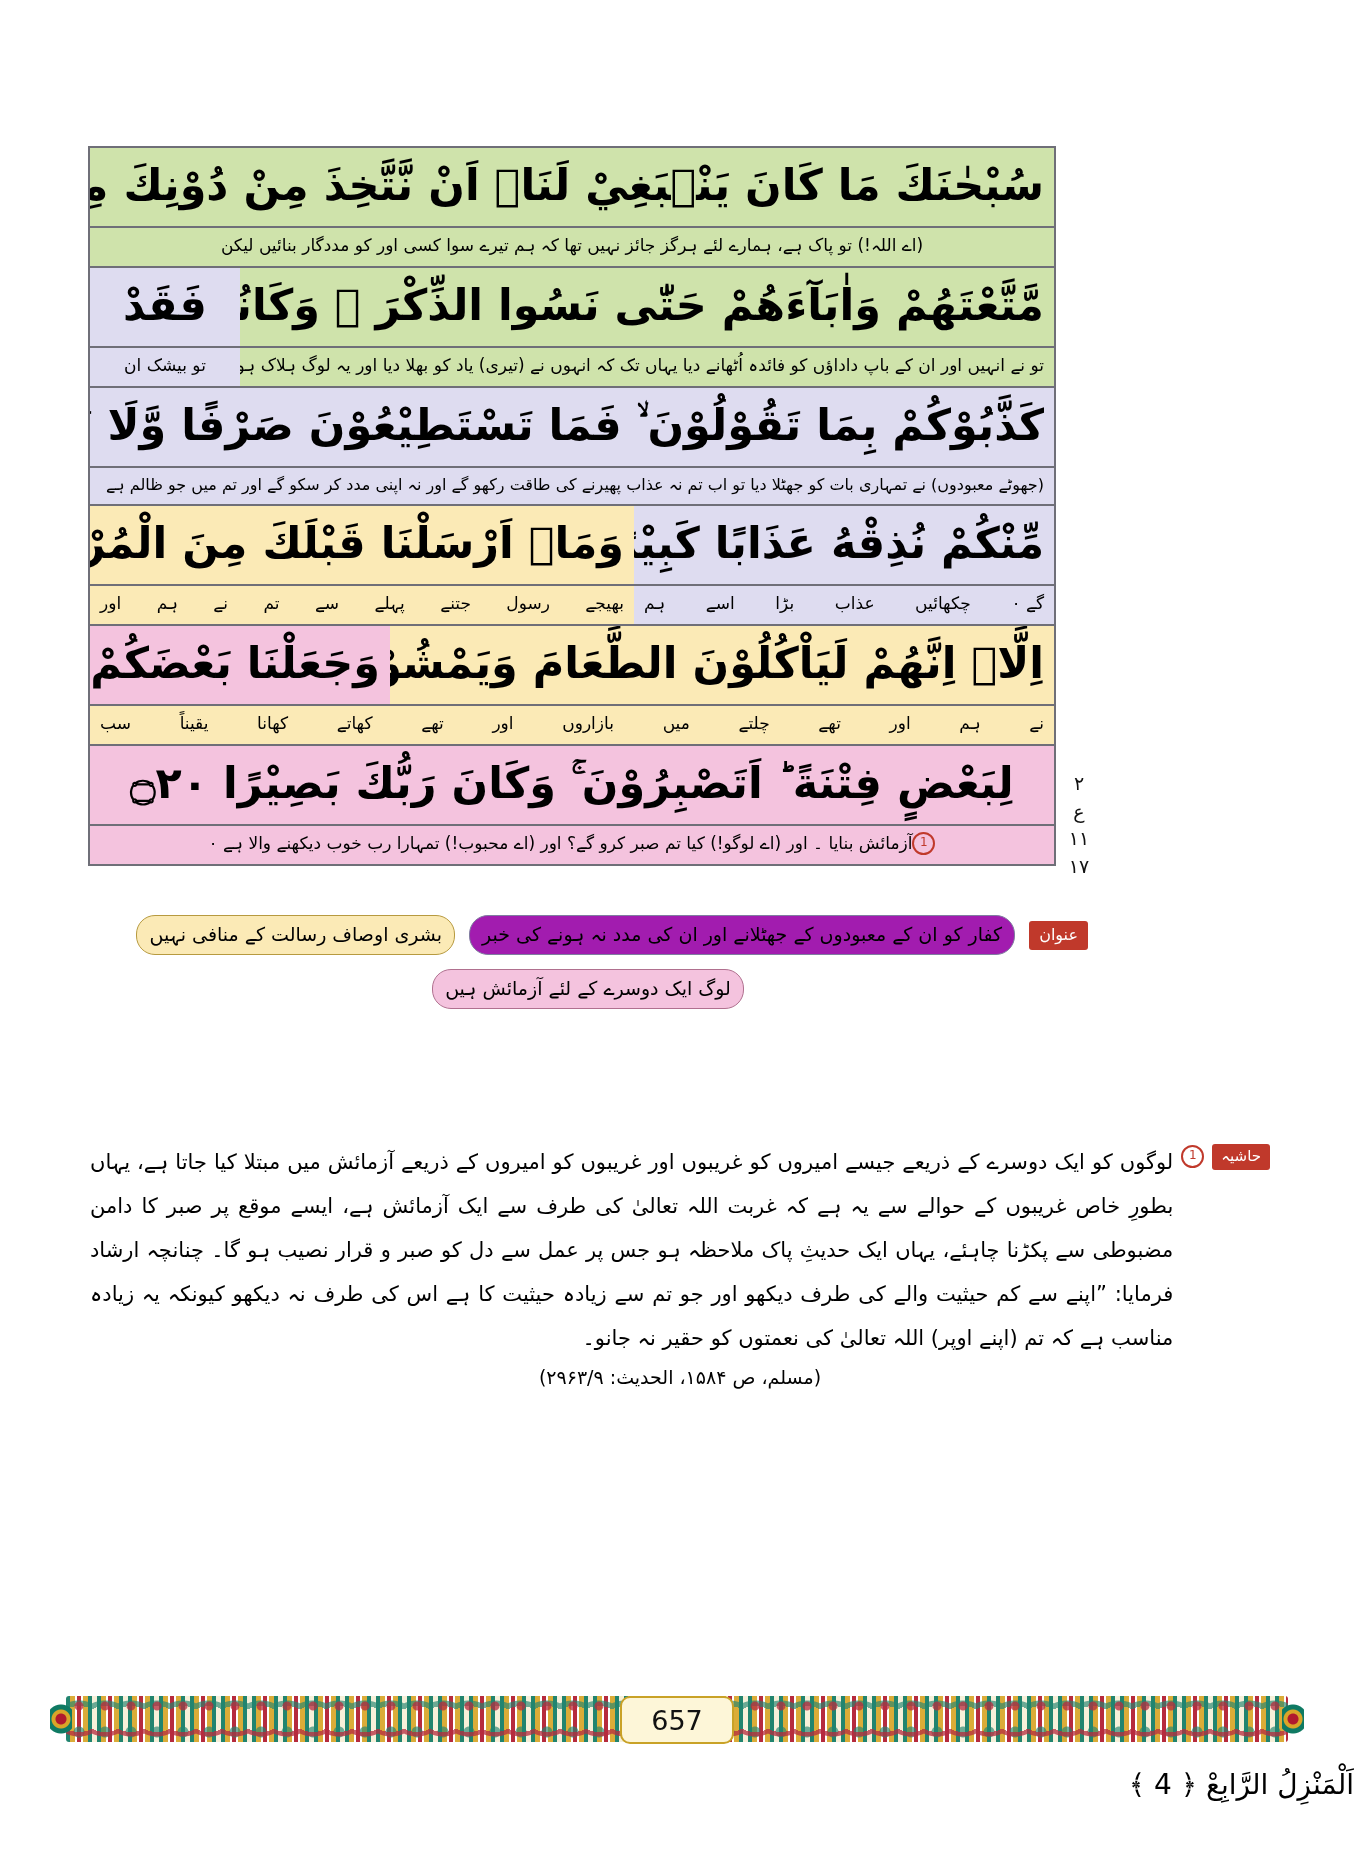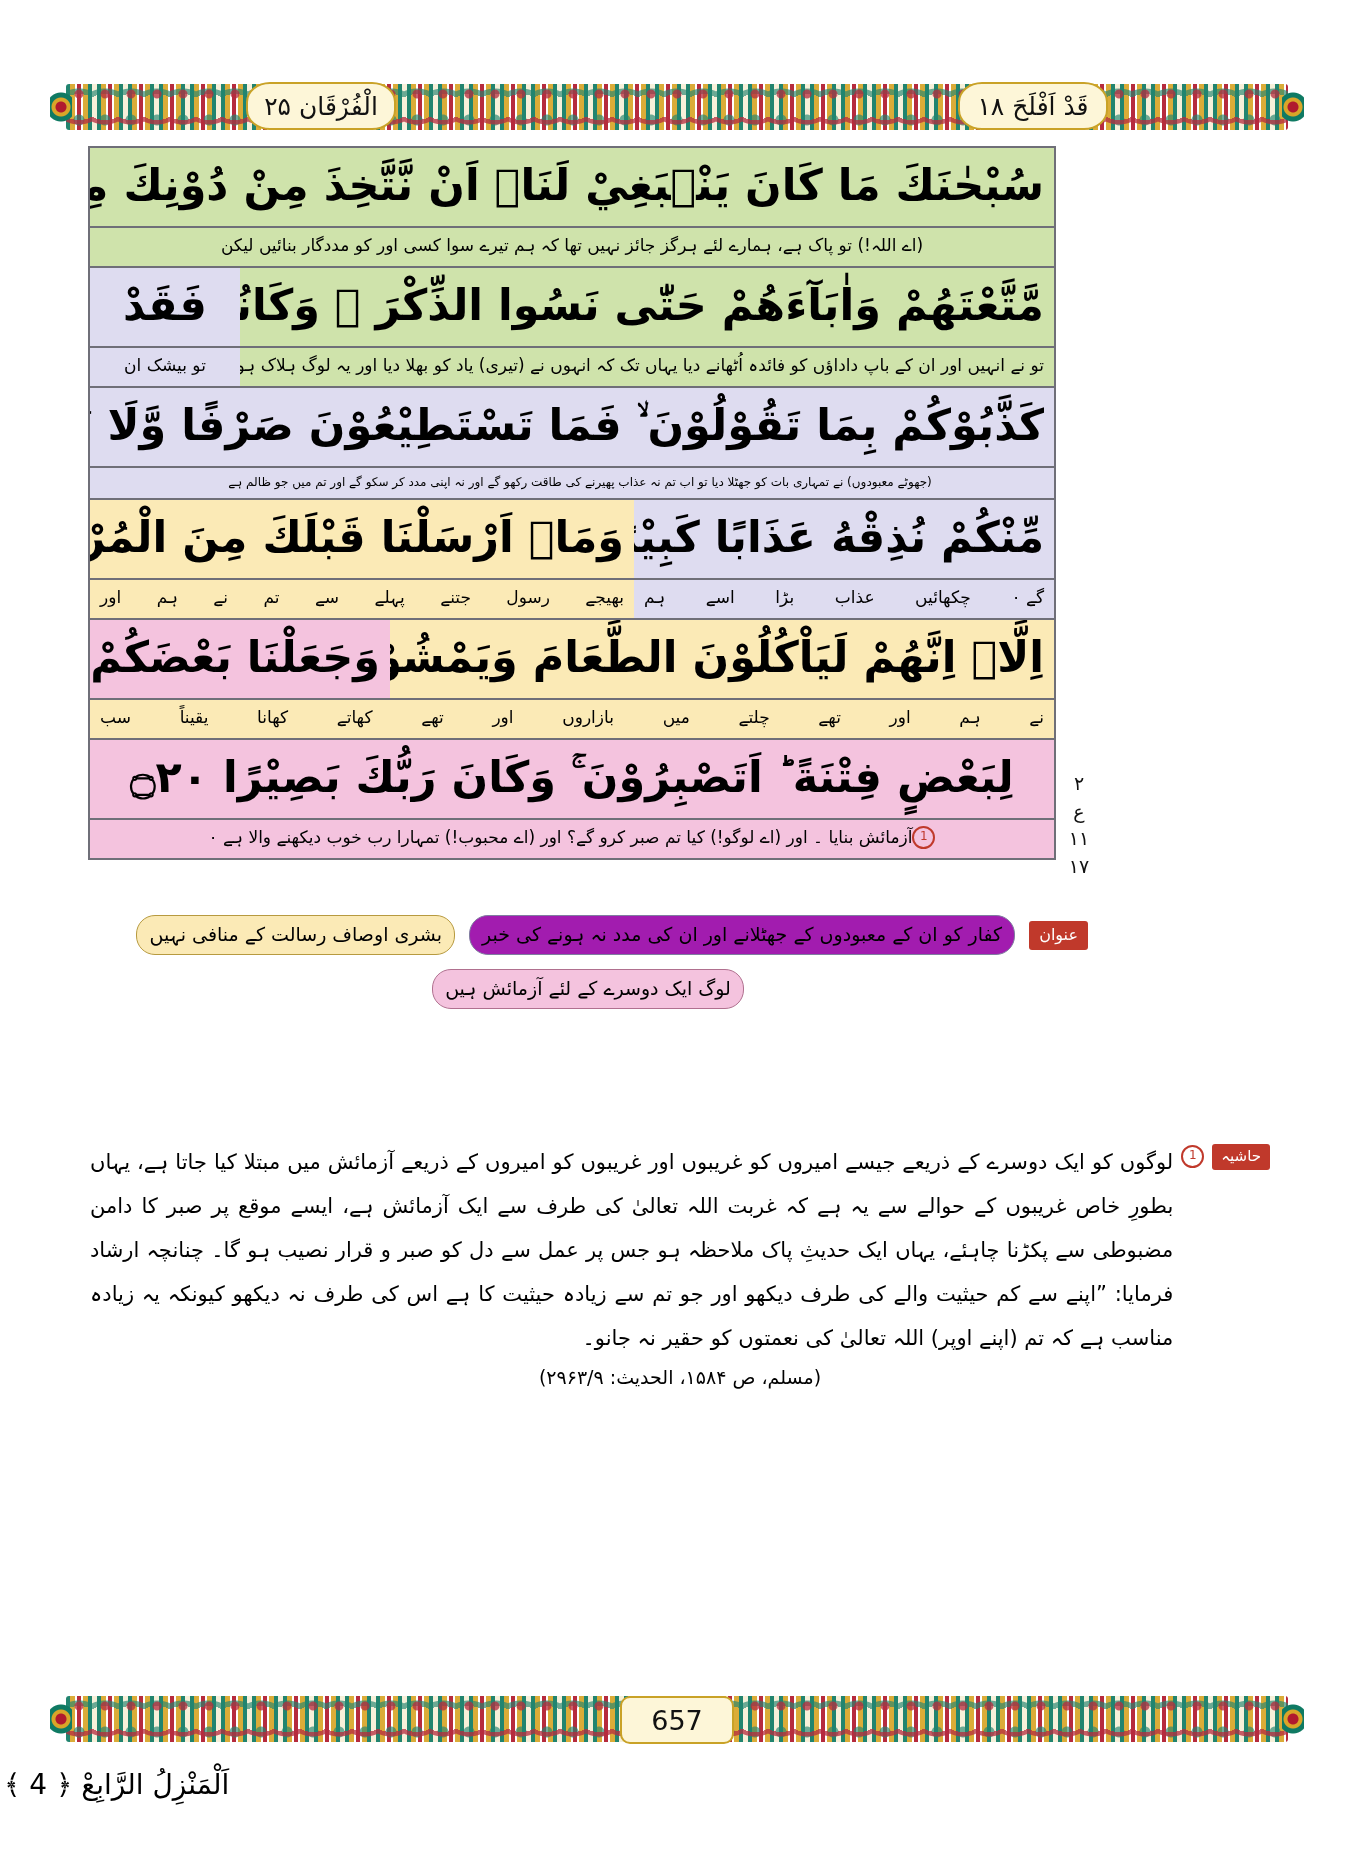--- a/index.html
+++ b/index.html
@@ -282,45 +282,32 @@
     justify-content: center;
     font-family: "DejaVu Sans", sans-serif;
     font-size: 27px;
     color: #111;
     z-index: 3;
   }
   .manzil {
     position: absolute;
     left: 4px; right: 0;
     top: 1768px;
-    text-align: left;
+    text-align: right;
     direction: rtl;
     font-family: "DejaVu Sans", sans-serif;
     font-size: 28px;
     color: #000;
   }
 </style>
 </head>
 <body>
 
 <div class="page">
 
-  <div class="header-band">
-    <div class="orn-strip"></div>
-    <div class="orn-cap left"></div>
-    <div class="orn-cap right"></div>
-
-    <div class="cartouche surah">
-      <span>الْفُرْقَان ۲۵</span>
-    </div>
-
-    <div class="cartouche para">
-      <span>قَدْ اَفْلَحَ ۱۸</span>
-    </div>
-  </div>
 
   <div class="mushaf">
 
     <div class="mrow">
       <div class="cell bg-green arabic" style="flex:1 1 100%;">سُبْحٰنَكَ مَا كَانَ يَنْۢبَغِيْ لَنَاۤ اَنْ نَّتَّخِذَ مِنْ دُوْنِكَ مِنْ اَوْلِيَآءَ وَلٰكِنْ</div>
     </div>
     <div class="mrow">
       <div class="cell bg-green urdu" style="flex:1 1 100%;">(اے اللہ!) تو پاک ہے، ہمارے لئے ہرگز جائز نہیں تھا کہ ہم تیرے سوا کسی اور کو مددگار بنائیں لیکن</div>
     </div>
 
@@ -330,21 +317,21 @@
     </div>
     <div class="mrow">
       <div class="cell bg-green urdu" style="flex:1 1 auto;">تو نے انہیں اور ان کے باپ داداؤں کو فائدہ اُٹھانے دیا یہاں تک کہ انہوں نے (تیری) یاد کو بھلا دیا اور یہ لوگ ہلاک ہونے والے ہی تھے ۰</div>
       <div class="cell bg-lav urdu" style="flex:0 0 150px;">تو بیشک ان</div>
     </div>
 
     <div class="mrow">
       <div class="cell bg-lav arabic" style="flex:1 1 100%;">كَذَّبُوْكُمْ بِمَا تَقُوْلُوْنَ ۙ فَمَا تَسْتَطِيْعُوْنَ صَرْفًا وَّلَا نَصْرًا ۚ وَمَنْ يَّظْلِمْ</div>
     </div>
     <div class="mrow">
-      <div class="cell bg-lav urdu" style="flex:1 1 100%; font-size:12px;padding-left:26px;">(جھوٹے معبودوں) نے تمہاری بات کو جھٹلا دیا تو اب تم نہ عذاب پھیرنے کی طاقت رکھو گے اور نہ اپنی مدد کر سکو گے اور تم میں جو ظالم ہے</div>
+      <div class="cell bg-lav urdu" style="flex:1 1 100%; font-size:16px;padding-left:26px;">(جھوٹے معبودوں) نے تمہاری بات کو جھٹلا دیا تو اب تم نہ عذاب پھیرنے کی طاقت رکھو گے اور نہ اپنی مدد کر سکو گے اور تم میں جو ظالم ہے</div>
     </div>
 
     <div class="mrow">
       <div class="cell bg-lav arabic" style="flex:0 0 420px;">مِّنْكُمْ نُذِقْهُ عَذَابًا كَبِيْرًا ۝۱۹</div>
       <div class="cell bg-yellow arabic" style="flex:1 1 auto;">وَمَاۤ اَرْسَلْنَا قَبْلَكَ مِنَ الْمُرْسَلِيْنَ</div>
     </div>
     <div class="mrow">
       <div class="cell bg-lav urdu spread" style="flex:0 0 420px;">
         <span>ہم</span>
         <span>اسے</span>

